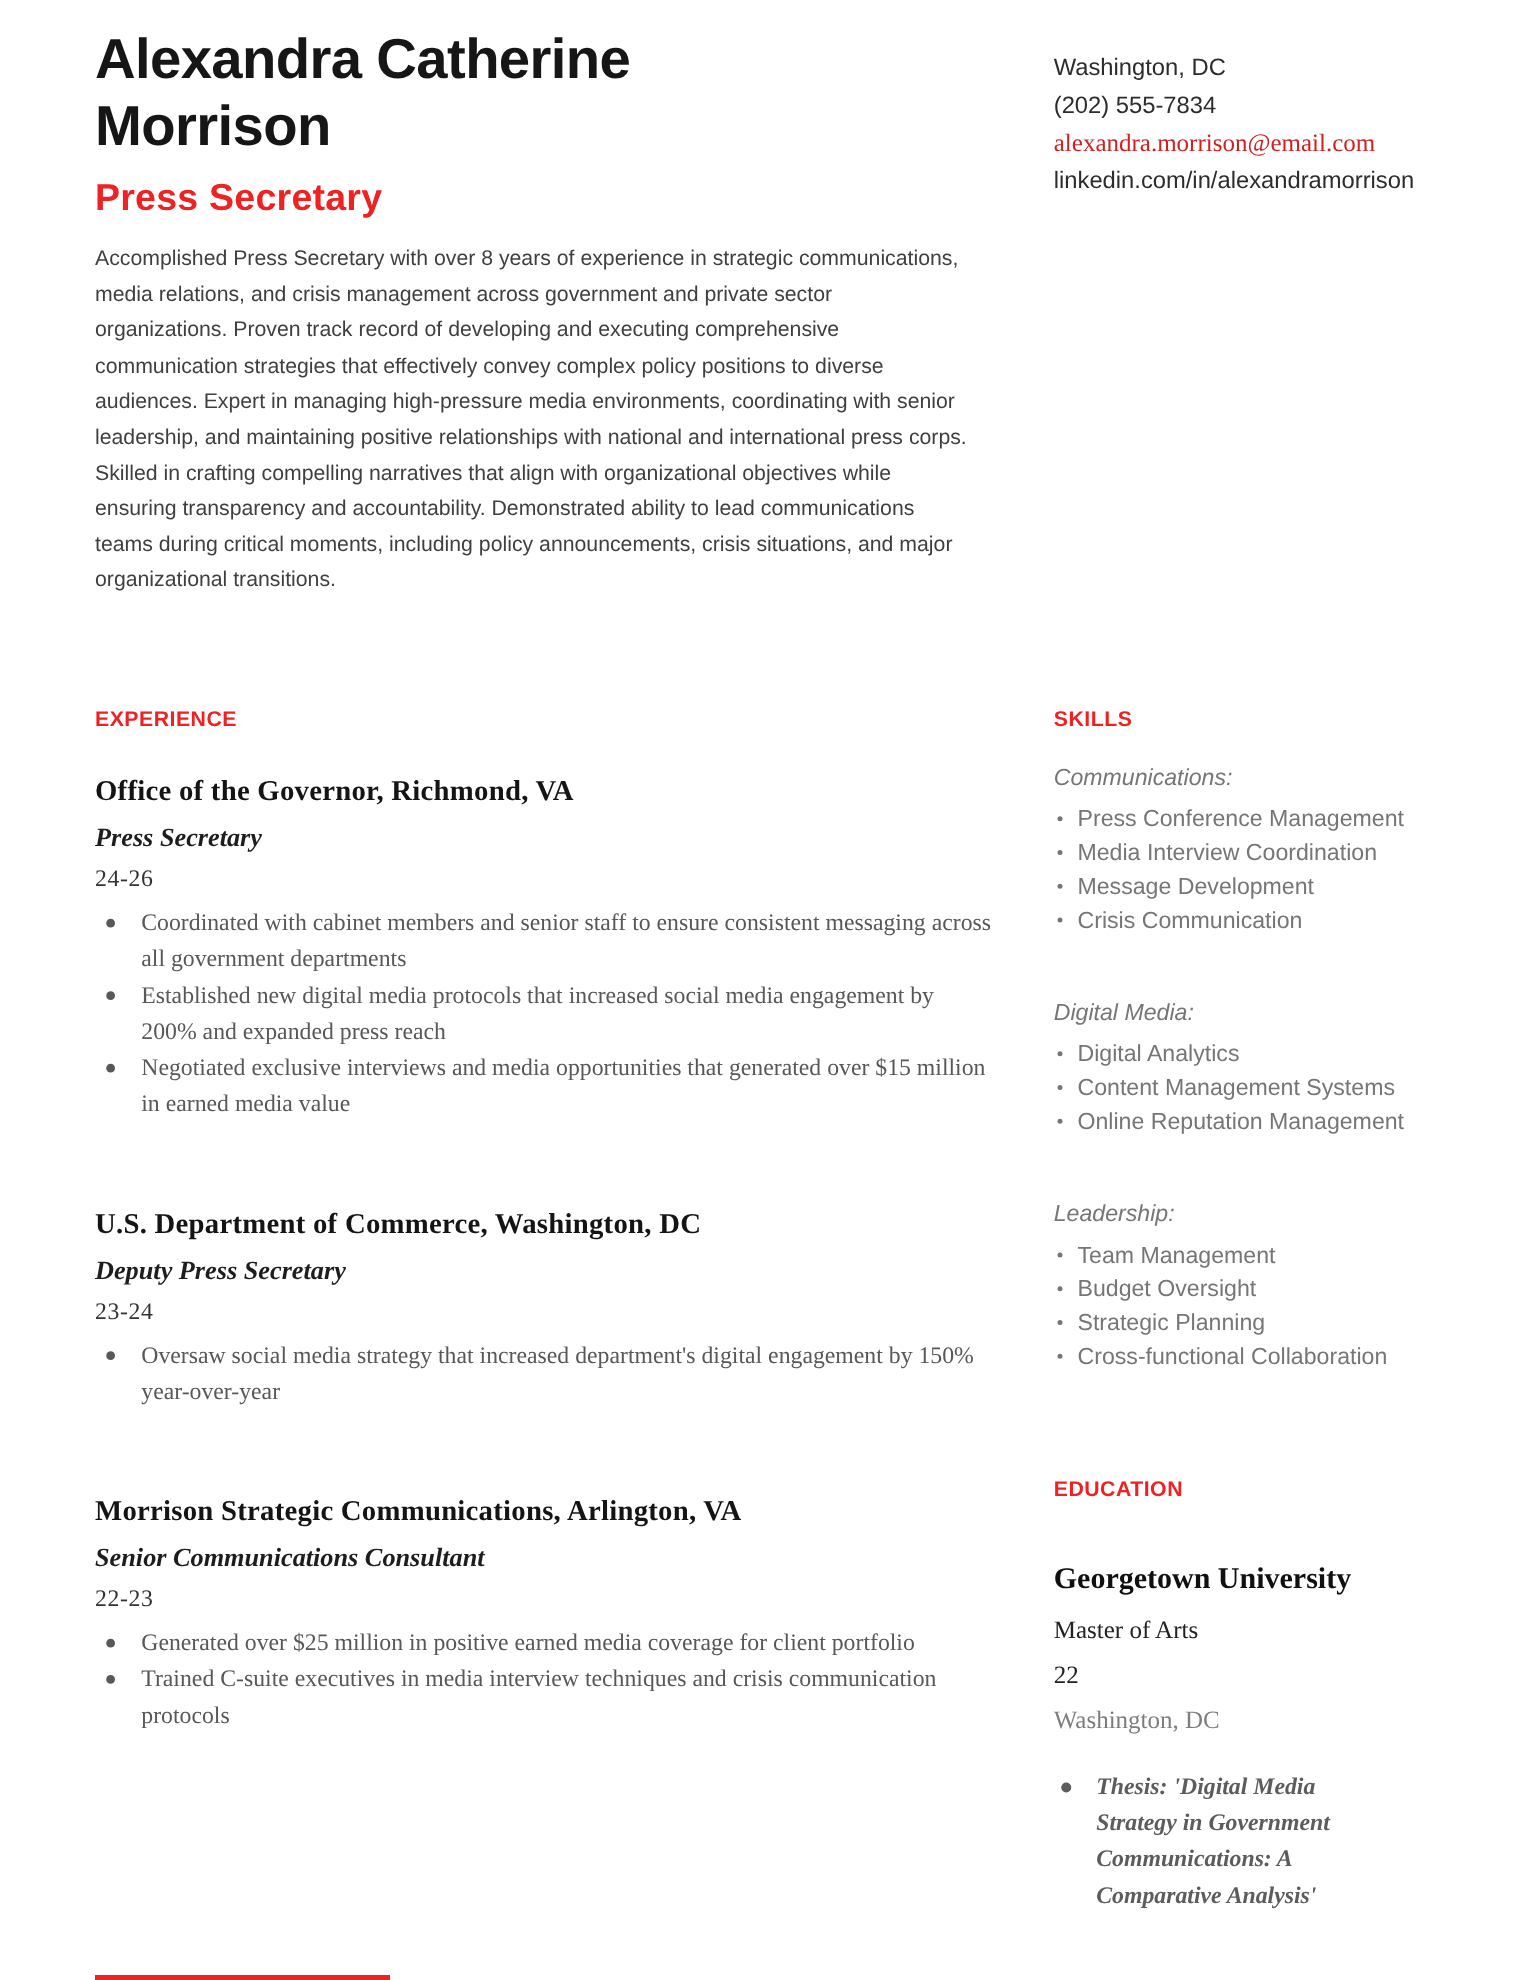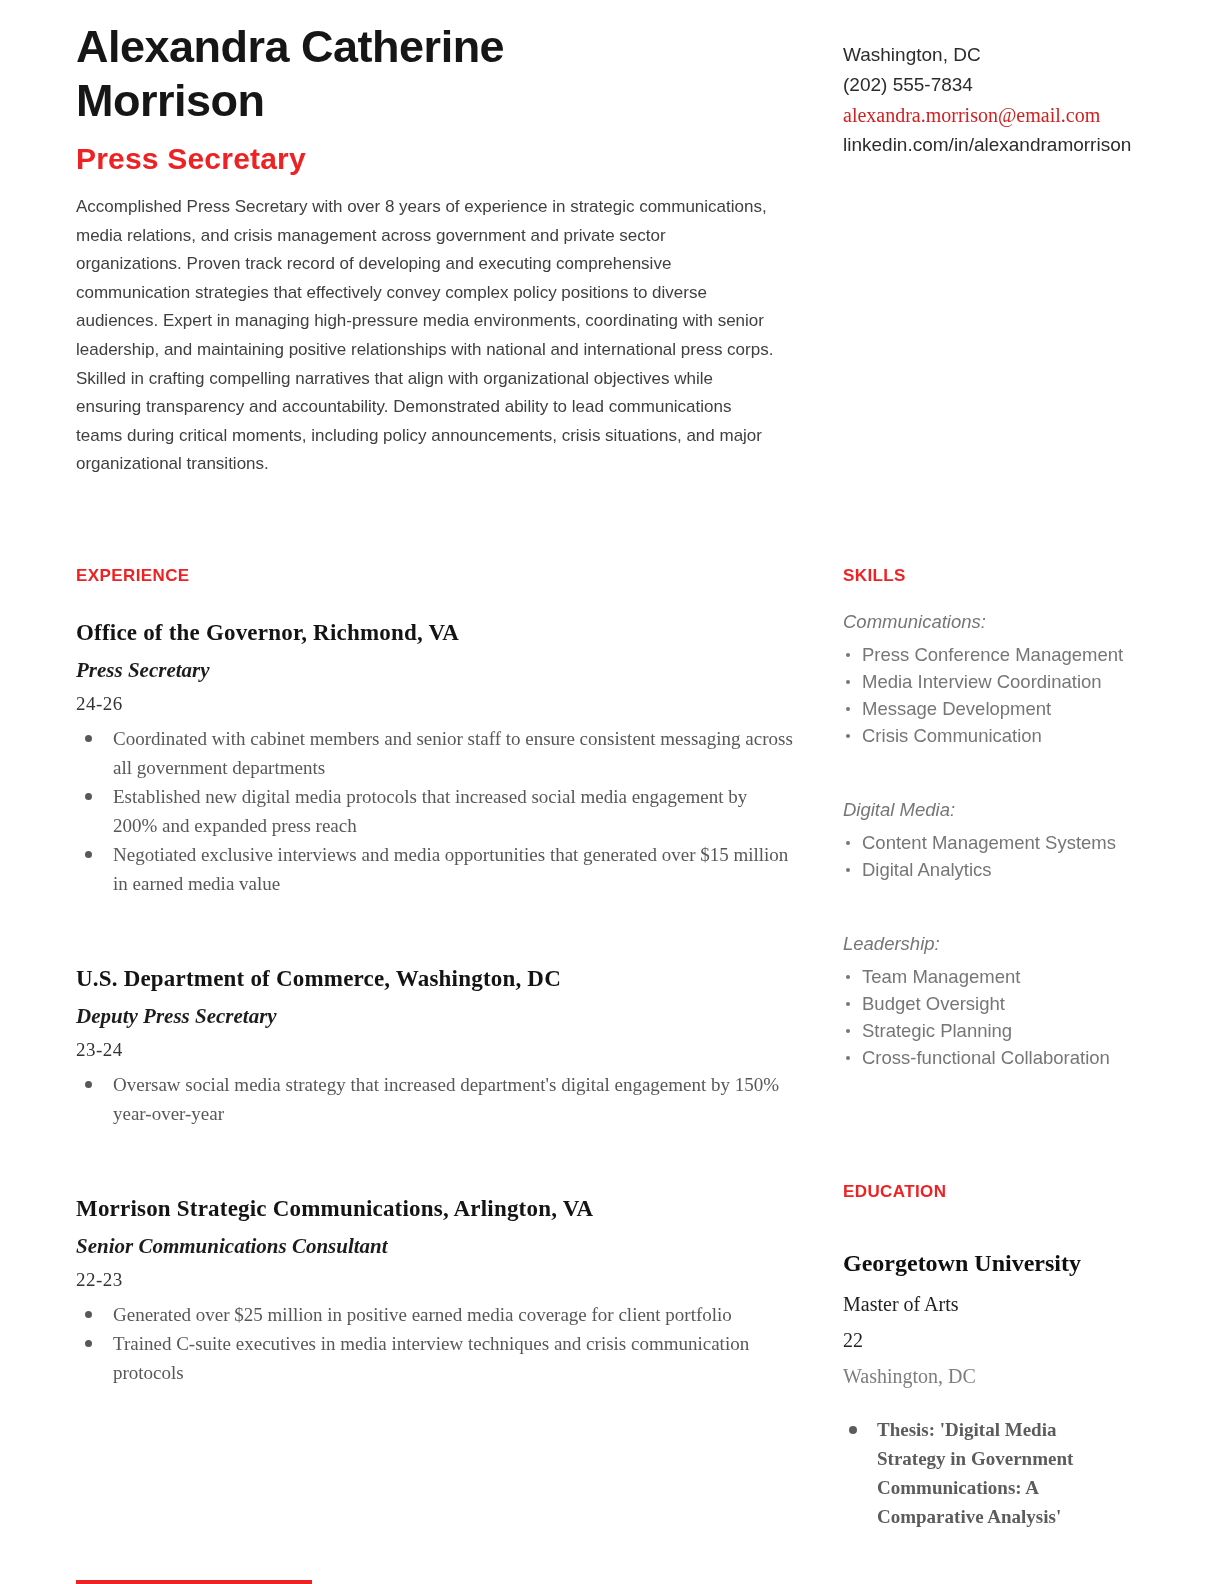--- a/index.html
+++ b/index.html
@@ -99,21 +99,21 @@
     color:#222222;
   }
   .edu-year{
     margin-top:13px;font-family:"Liberation Serif",serif;font-size:20px;
     color:#222222;
   }
   .edu-location{
     margin-top:13px;font-family:"Liberation Serif",serif;font-size:20px;
     color:#7d7d7d;
   }
-  ul.edu-bullets{margin-top:27px;list-style:none;width:250px;}
+  ul.edu-bullets{margin-top:27px;list-style:none;width:250px;font-style:italic;}
   ul.edu-bullets li{
     position:relative;padding-left:34px;
     font-family:"Liberation Serif",serif;font-size:19px;font-weight:700;
     line-height:29px;color:#5c5c5c;
   }
   ul.edu-bullets li::before{
     content:"";position:absolute;left:6px;top:11px;width:8px;height:8px;
     border-radius:50%;background:#5c5c5c;
   }
 
@@ -191,22 +191,23 @@
           <li>Media Interview Coordination</li>
           <li>Message Development</li>
           <li>Crisis Communication</li>
         </ul>
     </div>
 
     <div class="skill-group">
       <div class="skill-label">Digital Media:</div>
       <ul class="skill-list">
 
+          <li>Digital Analytics</li>
           <li>Content Management Systems</li>
-          <li>Digital Analytics</li>
+          <li>Online Reputation Management</li>
         </ul>
     </div>
 
     <div class="skill-group">
       <div class="skill-label">Leadership:</div>
       <ul class="skill-list">
 
       <li>Team Management</li>
           <li>Budget Oversight</li>
           <li>Strategic Planning</li>

